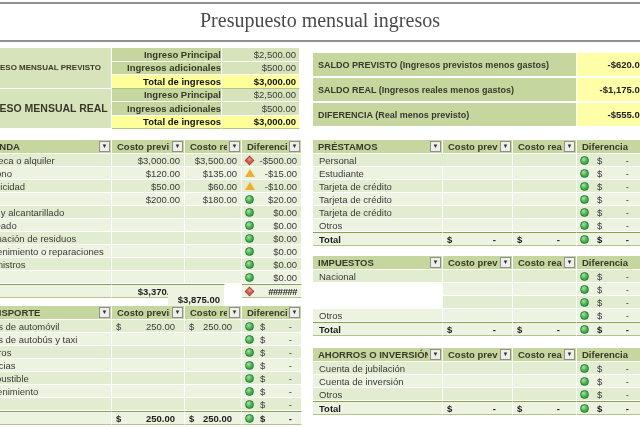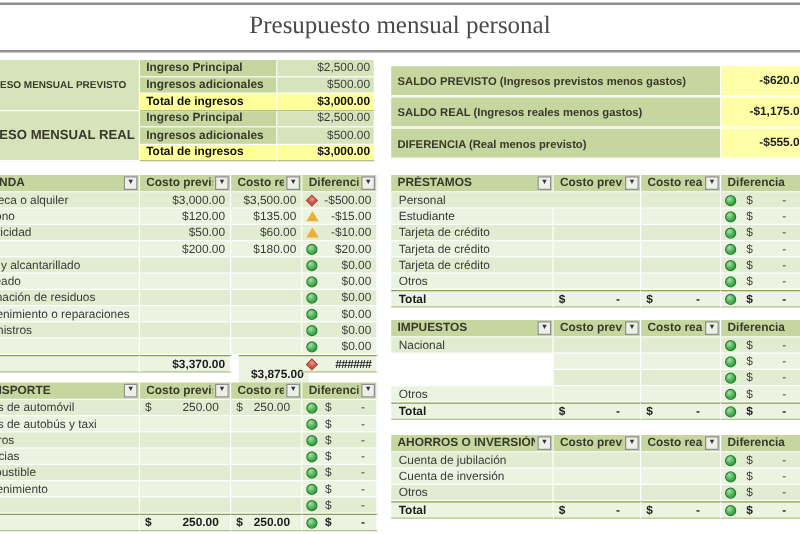--- a/index.html
+++ b/index.html
@@ -20,21 +20,21 @@
         box-sizing:border-box;font-size:6px;line-height:9px;text-align:center;color:#333;margin-left:2px;}
   .r0{background:#e2ecd1;}
   .r1{background:#edf3e1;}
   .total{background:#edf3e1;border-top:1px solid #8aa054;border-bottom:1px solid #b3c28c;
          font-weight:bold;color:#1c1c1c;}
   .merged{position:absolute;box-sizing:border-box;background:#d7e4bb;display:flex;align-items:center;
           justify-content:center;font-weight:bold;color:#39392b;
           border-right:1px solid #fff;border-bottom:1px solid #fff;}
   #inc-prev{left:-30px;top:48px;width:142px;height:40.5px;font-size:8px;}
   #inc-real{left:-30px;top:88.5px;width:142px;height:40.5px;font-size:10.5px;}
-  .inc-label{background:#c5d69f;font-weight:bold;color:#39392b;padding-left:5px;}
+  .inc-label{background:#c5d69f;font-weight:bold;color:#39392b;padding-left:5px;justify-content:flex-end;}
   .inc-value{background:#d7e4bb;}
   .total-y{background:#ffff99 !important;font-weight:bold;color:#111;border-bottom:1px solid #b3c28c;}
   .sum-label{background:#c5d69f;font-weight:bold;font-size:9px;color:#39392b;padding-left:5px;}
   .sum-value{background:#ffffa8;font-weight:bold;color:#222;}
   .num{margin-left:auto;padding-right:3px;}
   .cur{flex:none;padding-left:4px;}
   .icon{flex:none;width:9px;height:9px;margin-left:3px;}
   .green-circle{border-radius:50%;
      background:radial-gradient(circle at 35% 30%,#a6dfa6 0%,#4caf50 55%,#23903c 100%);
      border:1px solid #1f7f34;box-sizing:border-box;}
@@ -43,21 +43,21 @@
   .red-diamond{width:7px;height:7px;margin-left:4px;transform:rotate(45deg);
      background:radial-gradient(circle at 35% 30%,#f19b93,#cf4a3f 70%);
      border:1px solid #a53a31;box-sizing:border-box;}
   .hash{letter-spacing:-0.5px;font-weight:bold;}
 </style>
 </head>
 <body>
 
 <div id="screen">
   <div id="topline" class="hline"></div>
-  <div class="title">Presupuesto mensual personal</div>
+  <div class="title">Presupuesto mensual ingresos</div>
   <div id="titleline" class="hline"></div>
   <div id="inc-prev" class="merged">
     <span>INGRESO MENSUAL PREVISTO</span>
   </div>
   <div id="inc-real" class="merged">
     <span>INGRESO MENSUAL REAL</span>
   </div>
 <div class="cell inc-label lab" style="left: 112px; top: 48px; width: 110px; height: 13.5px;">
       <span class="t">Ingreso Principal</span>
     </div>
@@ -227,21 +227,21 @@
     <div class="cell r1" style="left: 112px; top: 271px; width: 73px; height: 13px;"></div>
     <div class="cell r1" style="left: 185px; top: 271px; width: 57px; height: 13px;"></div>
     <div class="cell r1" style="left: 242px; top: 271px; width: 60px; height: 13px;">
       <span class="icon green-circle"></span>
       <span class="num" style="padding-right: 4px;">$0.00</span>
     </div>
     <div class="cell total lab" style="left: -30px; top: 284px; width: 142px; height: 14px;"></div>
     <div class="cell total" style="left: 112px; top: 284px; width: 73px; height: 14px;">
       <span class="num" style="padding-right: 4px;">$3,370.00</span>
     </div>
-    <div class="cell total" style="left: 191px; top: 284px; width: 57px; height: 30px;">
+    <div class="cell total" style="left: 168px; top: 284px; width: 57px; height: 30px;">
       <span class="num" style="padding-right: 4px;">$3,875.00</span>
     </div>
     <div class="cell total" style="left: 242px; top: 284px; width: 60px; height: 14px;">
       <span class="icon red-diamond"></span>
       <span class="num hash" style="padding-right: 4px;">######</span>
     </div>
     <div class="cell hdr" style="left: -30px; top: 306px; width: 142px; height: 14px;">
       <span class="t">TRANSPORTE</span>
       <span class="fbtn">▼</span>
     </div>

